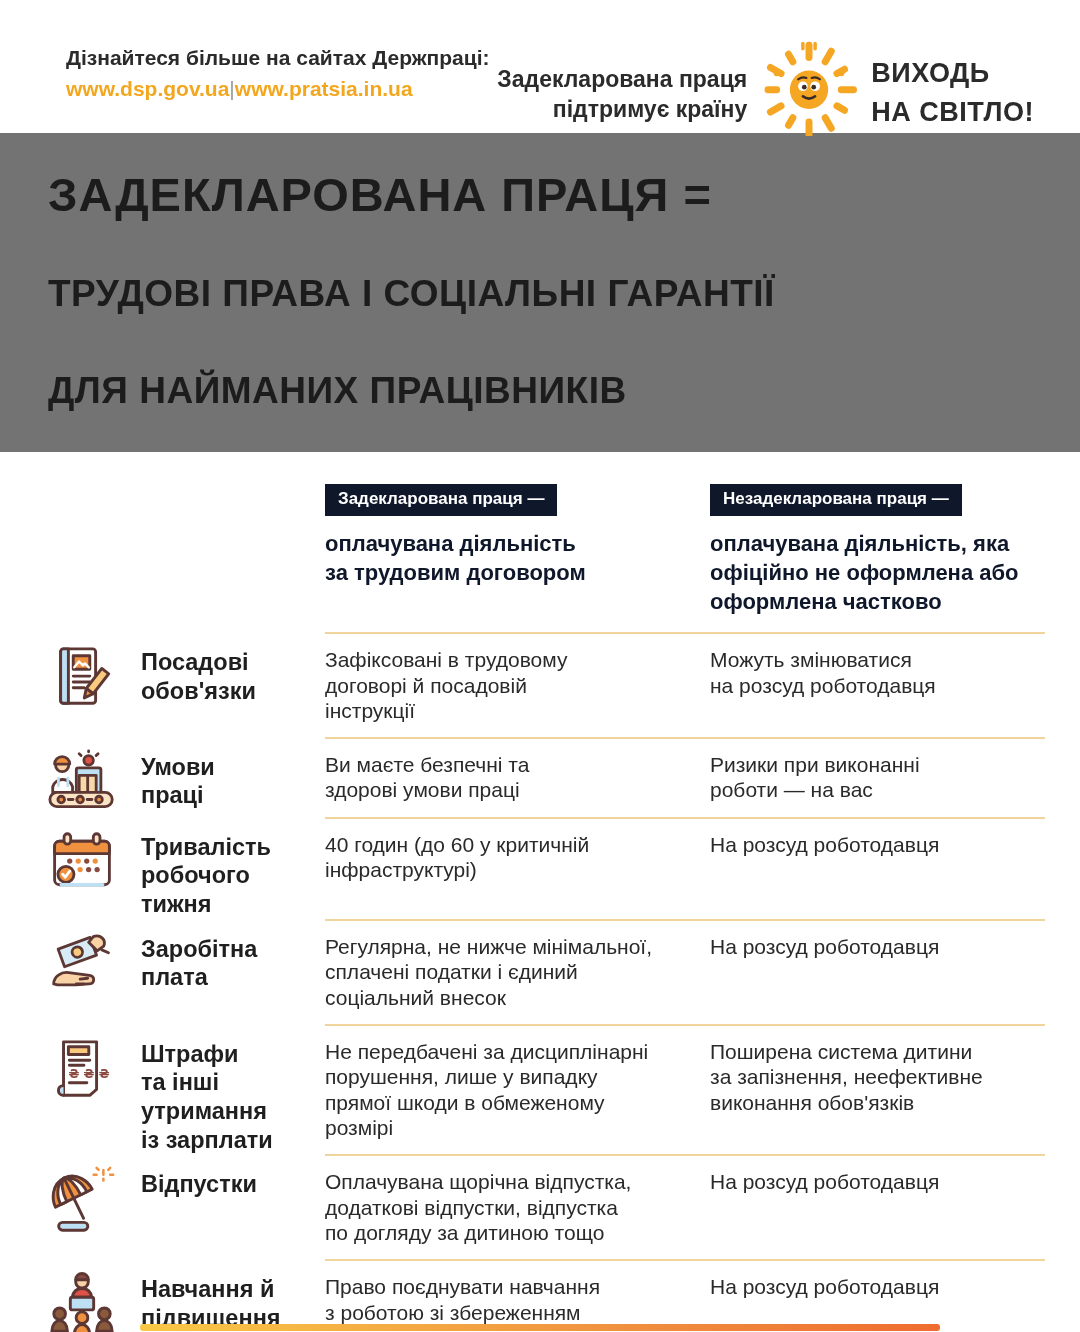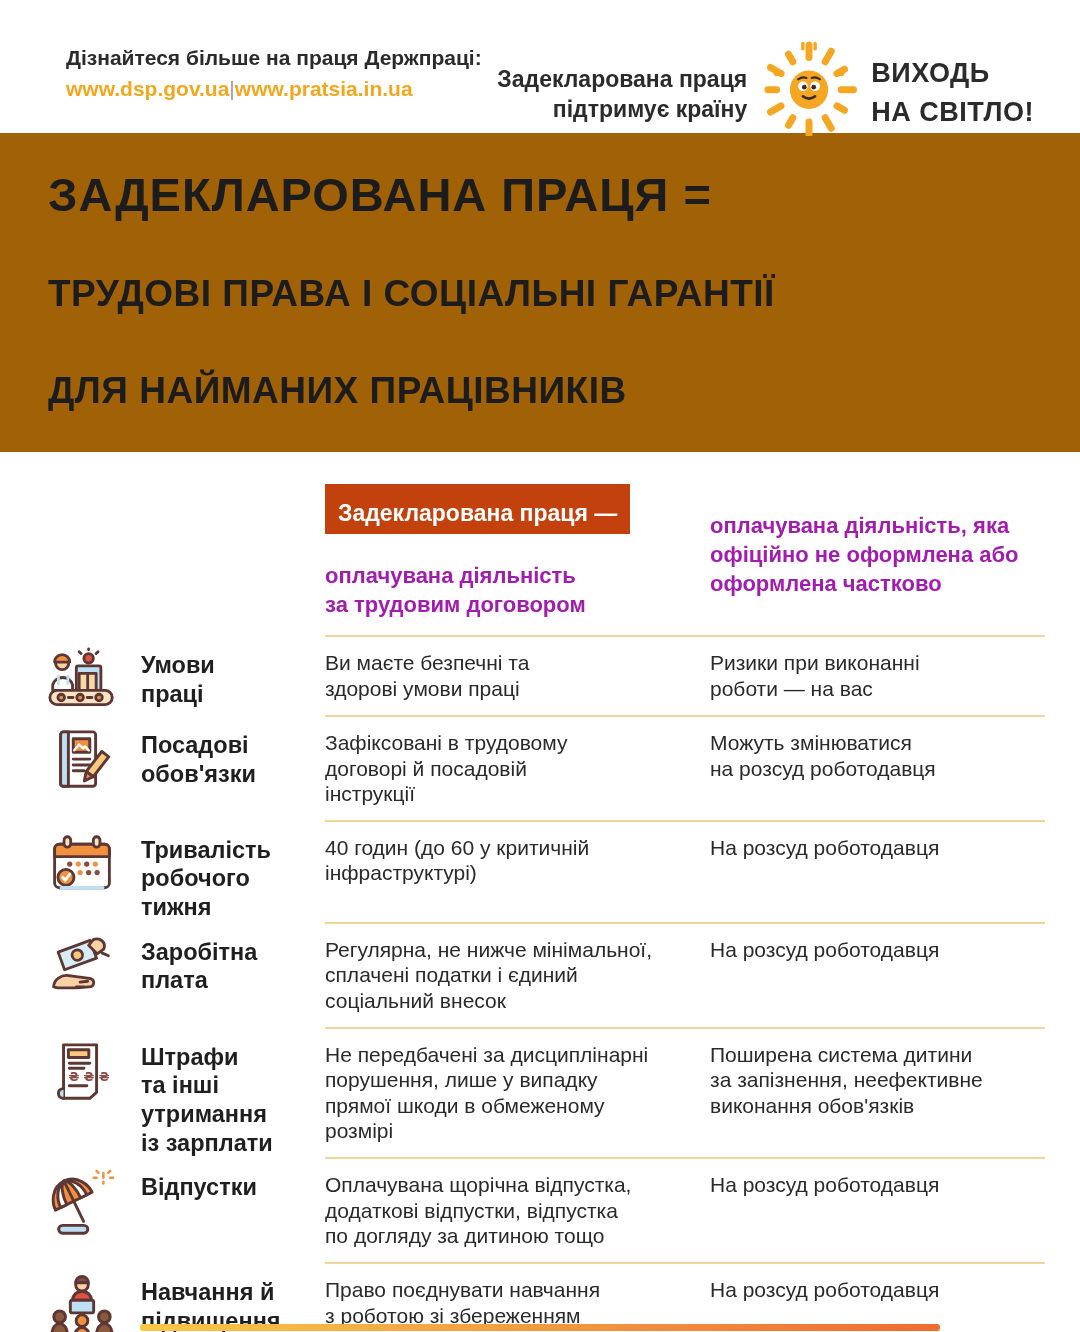--- a/index.html
+++ b/index.html
@@ -27,55 +27,55 @@
   .brand { display:flex; align-items:center; gap:14px; }
   .slogan {
     text-align:right; font-weight:700; font-size:23px; line-height:1.3;
     color:#2b2b2b; white-space:pre-line; padding-top:14px;
   }
   .logo-text {
     font-weight:800; font-size:27px; line-height:1.45; color:#2b2b2b;
     white-space:pre-line; letter-spacing:0.5px; padding-top:10px;
   }
   
-  .banner { background:#a16207; padding:34px 48px 36px; }
+  .banner { background:#737373; padding:34px 48px 36px; }
   .banner-line1 { font-size:47px; font-weight:800; letter-spacing:1px; color:#1c1c1c; margin-bottom:18px; }
   .banner-line2, .banner-line3 { font-size:37px; font-weight:800; letter-spacing:0.5px; color:#1c1c1c; line-height:1.35;margin-top:47px; }
   
   .table { padding:32px 35px 0 45px; }
   .thead { display:flex; margin-bottom:16px; }
   .thead-spacer { width:280px; flex:none; }
   .thead-col1 { width:385px; flex:none; padding-right:55px; }
   .thead-col2 { flex:1; }
   .col-title {
-    display:inline-block; background:#c2410c; color:#ffffff;
-    font-size:23px; font-weight:700; padding:16px 13px 7px;
-  }
-  .col-sub { margin-top:27px; font-size:22px; font-weight:700; line-height:1.32; white-space:pre-line; color:#a21caf; }
+    display:inline-block; background:#0f172a; color:#ffffff;
+    font-size:17px; font-weight:700; padding:5px 13px 7px;
+  }
+  .col-sub { margin-top:13px; font-size:22px; font-weight:700; line-height:1.32; white-space:pre-line; color:#0f172a; }
   .row { display:flex; }
   .row-left { width:280px; flex:none; display:flex; gap:22px; padding-top:12px; }
   .row-icon { width:74px; flex:none; display:flex; justify-content:center; align-items:flex-start; }
   .row-label { font-size:23.5px; font-weight:700; line-height:1.22; white-space:pre-line; padding-top:4px; color:#1f1f1f; }
   .row-cells { flex:1; display:flex; border-top:2px solid #F0D49B; padding:13px 0 13px; }
   .cell-declared { width:385px; flex:none; padding-right:55px; font-size:21px; line-height:1.22; white-space:pre-line; color:#2a2a2a; }
   .cell-undeclared { flex:1; font-size:21px; line-height:1.22; white-space:pre-line; color:#2a2a2a; }
   
   .bottom-bar {
     position:absolute; left:140px; bottom:1px; width:800px; height:7px;
     background:linear-gradient(90deg,#F9C846,#F0913F 60%,#EF6C30);
     border-radius:3px;
   }
   svg { display:block; }
 </style>
 </head>
 <body>
 
 <div class="top-header">
   <div class="info-block">
-    <div class="info-label">Дізнайтеся більше на праця Держпраці:</div>
+    <div class="info-label">Дізнайтеся більше на сайтах Держпраці:</div>
     <div class="info-links">
       <a href="#">www.dsp.gov.ua</a>
       <span class="link-sep">|</span>
       <a href="#">www.pratsia.in.ua</a>
     </div>
   </div>
   <div class="brand">
     <div class="slogan">Задекларована праця
 підтримує країну</div>
     <span>
@@ -123,23 +123,53 @@
 <div class="table">
 
   <div class="thead">
     <div class="thead-spacer"></div>
     <div class="thead-col1">
       <span class="col-title">Задекларована праця —</span>
       <div class="col-sub">оплачувана діяльність
 за трудовим договором</div>
     </div>
     <div class="thead-col2">
+      <span class="col-title">Незадекларована праця —</span>
       <div class="col-sub">оплачувана діяльність, яка
 офіційно не оформлена або
 оформлена частково</div>
+    </div>
+  </div>
+
+  <div class="row">
+    <div class="row-left">
+      <div class="row-icon">
+        <svg viewBox="0 0 72 72" width="70" height="70">
+          <g stroke="#5C3734" stroke-width="3" stroke-linecap="round" stroke-linejoin="round">
+            <rect x="14" y="5" width="36" height="56" rx="3" fill="#ffffff"></rect>
+            <path d="M14 8a3 3 0 0 1 3-3h5v56h-5a3 3 0 0 1-3-3z" fill="#BEE0F4"></path>
+            <rect x="27" y="12" width="17" height="14" fill="#F0913F"></rect>
+            <path d="M28 24l5-6 4 4 2-2 4 4" fill="none" stroke="#ffffff" stroke-width="2.4"></path>
+            <path d="M27 33h17M27 39h17M27 45h11" fill="none"></path>
+            <g transform="rotate(38 48 44)">
+              <rect x="43" y="24" width="9" height="26" fill="#F9C97E"></rect>
+              <path d="M43 50h9l-4.5 9z" fill="#F0913F"></path>
+            </g>
+          </g>
+        </svg>
+      </div>
+      <div class="row-label">Посадові
+обов'язки</div>
+    </div>
+    <div class="row-cells">
+      <div class="cell-declared">Зафіксовані в трудовому
+договорі й посадовій
+інструкції</div>
+      <div class="cell-undeclared">Можуть змінюватися
+на розсуд роботодавця</div>
     </div>
   </div>
 
   <div class="row">
     <div class="row-left">
       <div class="row-icon">
         <svg viewBox="0 0 72 72" width="72" height="68">
           <g stroke="#5C3734" stroke-width="3" stroke-linecap="round" stroke-linejoin="round">
             <rect x="30" y="20" width="26" height="26" rx="2" fill="#BEE0F4"></rect>
             <circle cx="43" cy="12" r="5" fill="#E05247"></circle>
@@ -165,49 +195,20 @@
       <div class="cell-declared">Ви маєте безпечні та
 здорові умови праці</div>
       <div class="cell-undeclared">Ризики при виконанні
 роботи — на вас</div>
     </div>
   </div>
 
   <div class="row">
     <div class="row-left">
       <div class="row-icon">
-        <svg viewBox="0 0 72 72" width="70" height="70">
-          <g stroke="#5C3734" stroke-width="3" stroke-linecap="round" stroke-linejoin="round">
-            <rect x="14" y="5" width="36" height="56" rx="3" fill="#ffffff"></rect>
-            <path d="M14 8a3 3 0 0 1 3-3h5v56h-5a3 3 0 0 1-3-3z" fill="#BEE0F4"></path>
-            <rect x="27" y="12" width="17" height="14" fill="#F0913F"></rect>
-            <path d="M28 24l5-6 4 4 2-2 4 4" fill="none" stroke="#ffffff" stroke-width="2.4"></path>
-            <path d="M27 33h17M27 39h17M27 45h11" fill="none"></path>
-            <g transform="rotate(38 48 44)">
-              <rect x="43" y="24" width="9" height="26" fill="#F9C97E"></rect>
-              <path d="M43 50h9l-4.5 9z" fill="#F0913F"></path>
-            </g>
-          </g>
-        </svg>
-      </div>
-      <div class="row-label">Посадові
-обов'язки</div>
-    </div>
-    <div class="row-cells">
-      <div class="cell-declared">Зафіксовані в трудовому
-договорі й посадовій
-інструкції</div>
-      <div class="cell-undeclared">Можуть змінюватися
-на розсуд роботодавця</div>
-    </div>
-  </div>
-
-  <div class="row">
-    <div class="row-left">
-      <div class="row-icon">
         <svg viewBox="0 0 72 72" width="72" height="68">
           <g stroke="#5C3734" stroke-width="3" stroke-linecap="round" stroke-linejoin="round">
             <rect x="7" y="13" width="58" height="46" rx="5" fill="#ffffff"></rect>
             <path d="M7 18a5 5 0 0 1 5-5h48a5 5 0 0 1 5 5v8H7z" fill="#F0913F"></path>
             <rect x="17" y="5" width="7" height="11" rx="3.5" fill="#FBE3C4"></rect>
             <rect x="48" y="5" width="7" height="11" rx="3.5" fill="#FBE3C4"></rect>
             <circle cx="19" cy="48" r="8.5" fill="#F0913F"></circle>
             <path d="M15.5 48l2.8 3 4.8-6.5" stroke="#ffffff" fill="none"></path>
             <path d="M14 59h44" stroke="#BEE0F4" stroke-width="3.5" fill="none"></path>
           </g>

